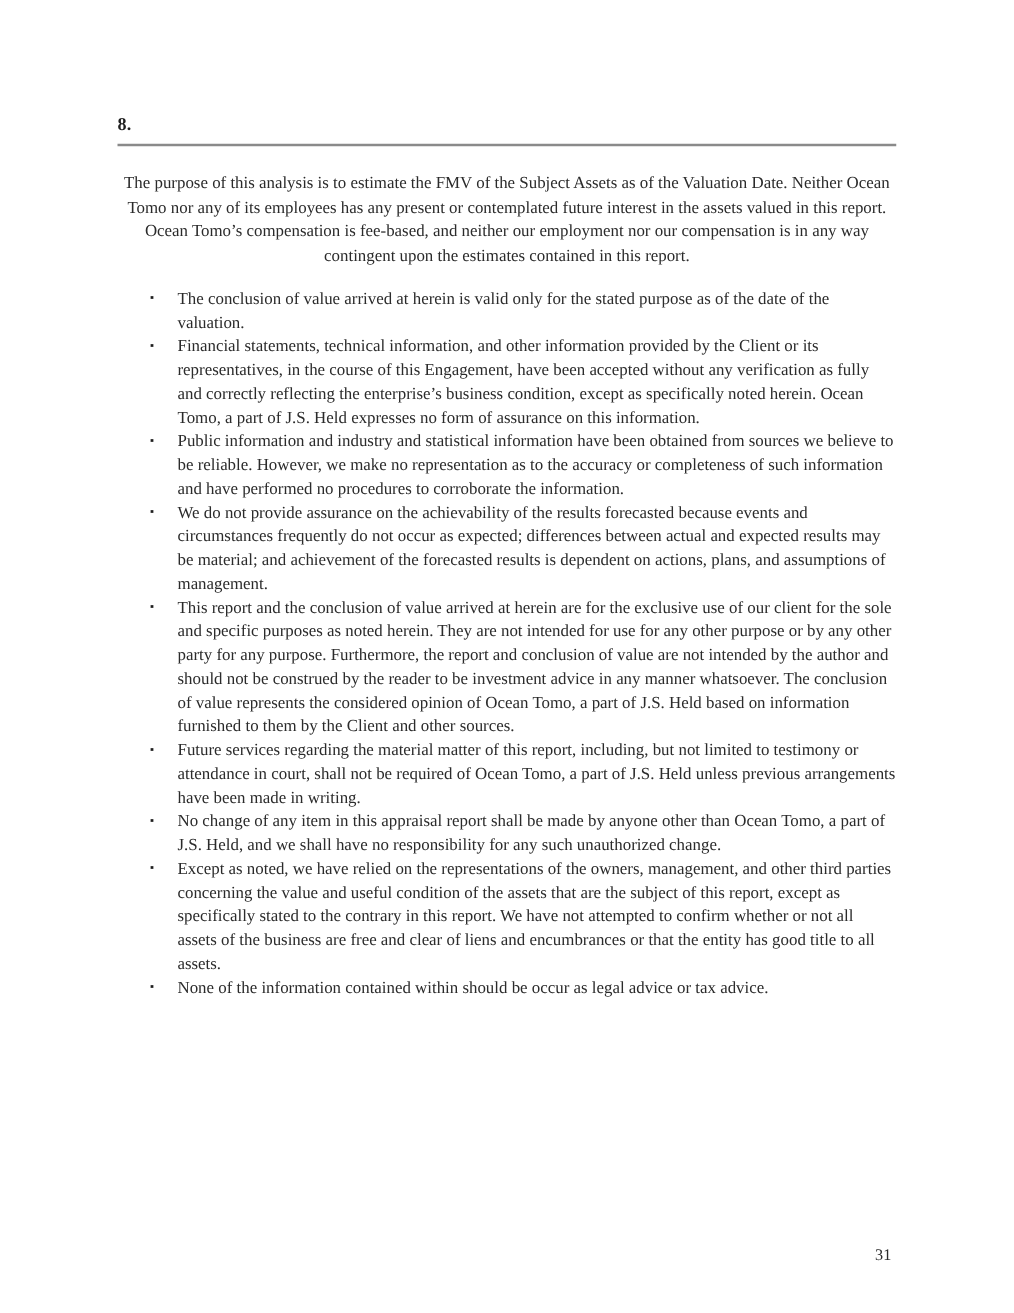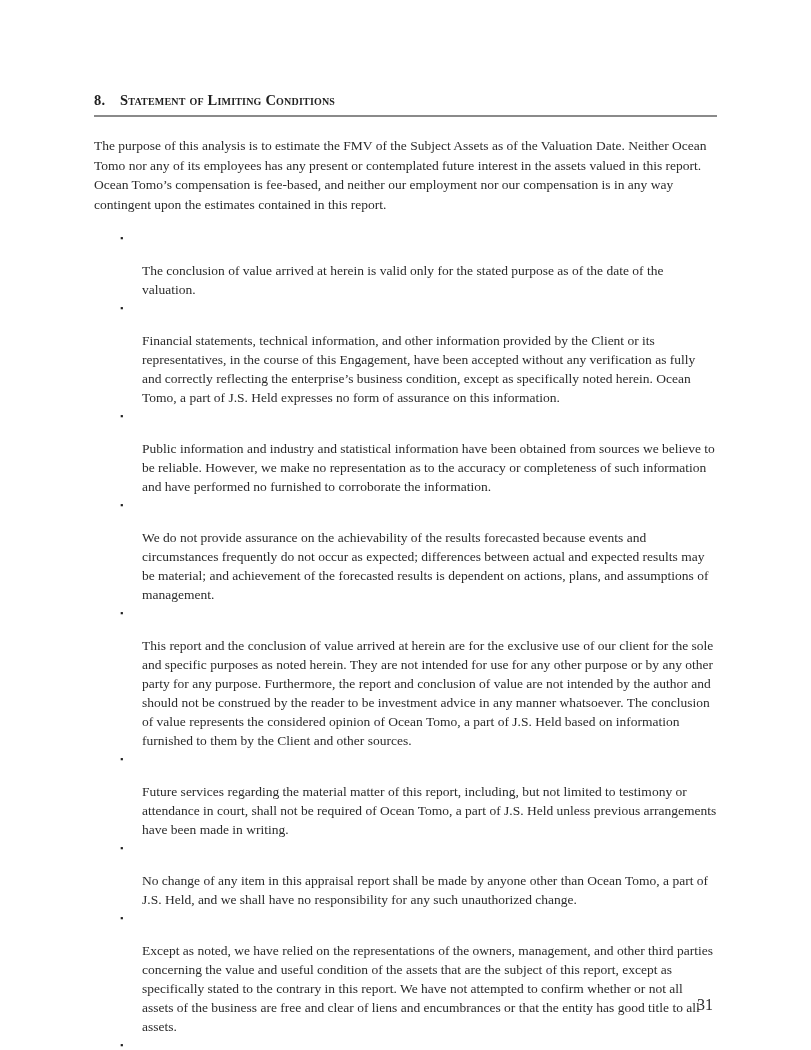--- a/index.html
+++ b/index.html
@@ -34,21 +34,21 @@
     padding-bottom: 6px;
   }
   .heading-number {
     width: 26px;
     flex: none;
   }
   .intro {
     margin-top: 19px;
     font-size: 13.5px;
     line-height: 19.5px;
-    text-align: left;
+    text-align: center;
   }
   ul.conditions {
     list-style: none;
     margin: 15px 0 0 0;
     padding: 0;
     font-size: 13.5px;
     line-height: 19px;
   }
   ul.conditions li {
     display: flex;
@@ -57,55 +57,53 @@
   }
   ul.conditions .marker {
     flex: none;
     width: 22px;
     font-size: 9px;
     line-height: 19px;
     color: #1f1f1f;
   }
   ul.conditions .btext {
     flex: 1;
-    margin-top: 32px;
   }
   .page-number {
     position: absolute;
     right: 98px;
     top: 996px;
-    font-size: 16px;
+    font-size: 13px;
     color: #2b2b2b;
   }
 </style>
 </head>
 <body>
 
 <div class="page">
   <div class="content">
 
     <div class="heading">
       <span class="heading-number">8.</span>
-      <span class="heading-title">Statement of Limiting Conditions</span>
     </div>
 
     <p class="intro">The purpose of this analysis is to estimate the FMV of the Subject Assets as of the Valuation Date.  Neither Ocean Tomo nor any of its employees has any present or contemplated future interest in the assets valued in this report.  Ocean Tomo’s compensation is fee-based, and neither our employment nor our compensation is in any way contingent upon the estimates contained in this report.</p>
 
     <ul class="conditions">
       <li>
         <span class="marker">▪</span>
         <span class="btext">The conclusion of value arrived at herein is valid only for the stated purpose as of the date of the valuation.</span>
       </li>
       <li>
         <span class="marker">▪</span>
         <span class="btext">Financial statements, technical information, and other information provided by the Client or its representatives, in the course of this Engagement, have been accepted without any verification as fully and correctly reflecting the enterprise’s business condition, except as specifically noted herein.  Ocean Tomo, a part of J.S. Held expresses no form of assurance on this information.</span>
       </li>
       <li>
         <span class="marker">▪</span>
-        <span class="btext">Public information and industry and statistical information have been obtained from sources we believe to be reliable.  However, we make no representation as to the accuracy or completeness of such information and have performed no furnished to corroborate the information.</span>
+        <span class="btext">Public information and industry and statistical information have been obtained from sources we believe to be reliable.  However, we make no representation as to the accuracy or completeness of such information and have performed no procedures to corroborate the information.</span>
       </li>
       <li>
         <span class="marker">▪</span>
         <span class="btext">We do not provide assurance on the achievability of the results forecasted because events and circumstances frequently do not occur as expected; differences between actual and expected results may be material; and achievement of the forecasted results is dependent on actions, plans, and assumptions of management.</span>
       </li>
       <li>
         <span class="marker">▪</span>
         <span class="btext">This report and the conclusion of value arrived at herein are for the exclusive use of our client for the sole and specific purposes as noted herein.  They are not intended for use for any other purpose or by any other party for any purpose.  Furthermore, the report and conclusion of value are not intended by the author and should not be construed by the reader to be investment advice in any manner whatsoever.  The conclusion of value represents the considered opinion of Ocean Tomo, a part of J.S. Held based on information furnished to them by the Client and other sources.</span>
       </li>
       <li>

